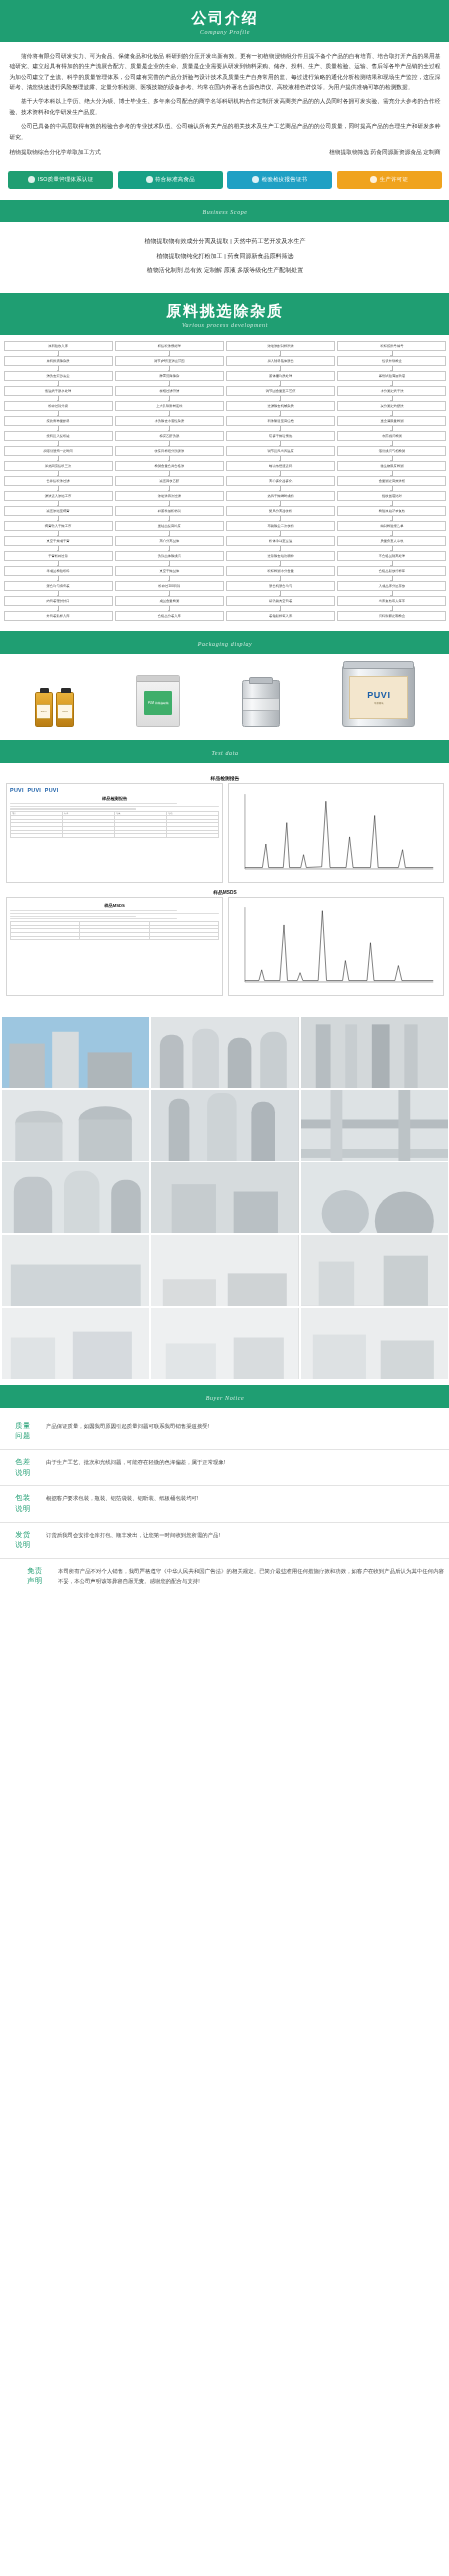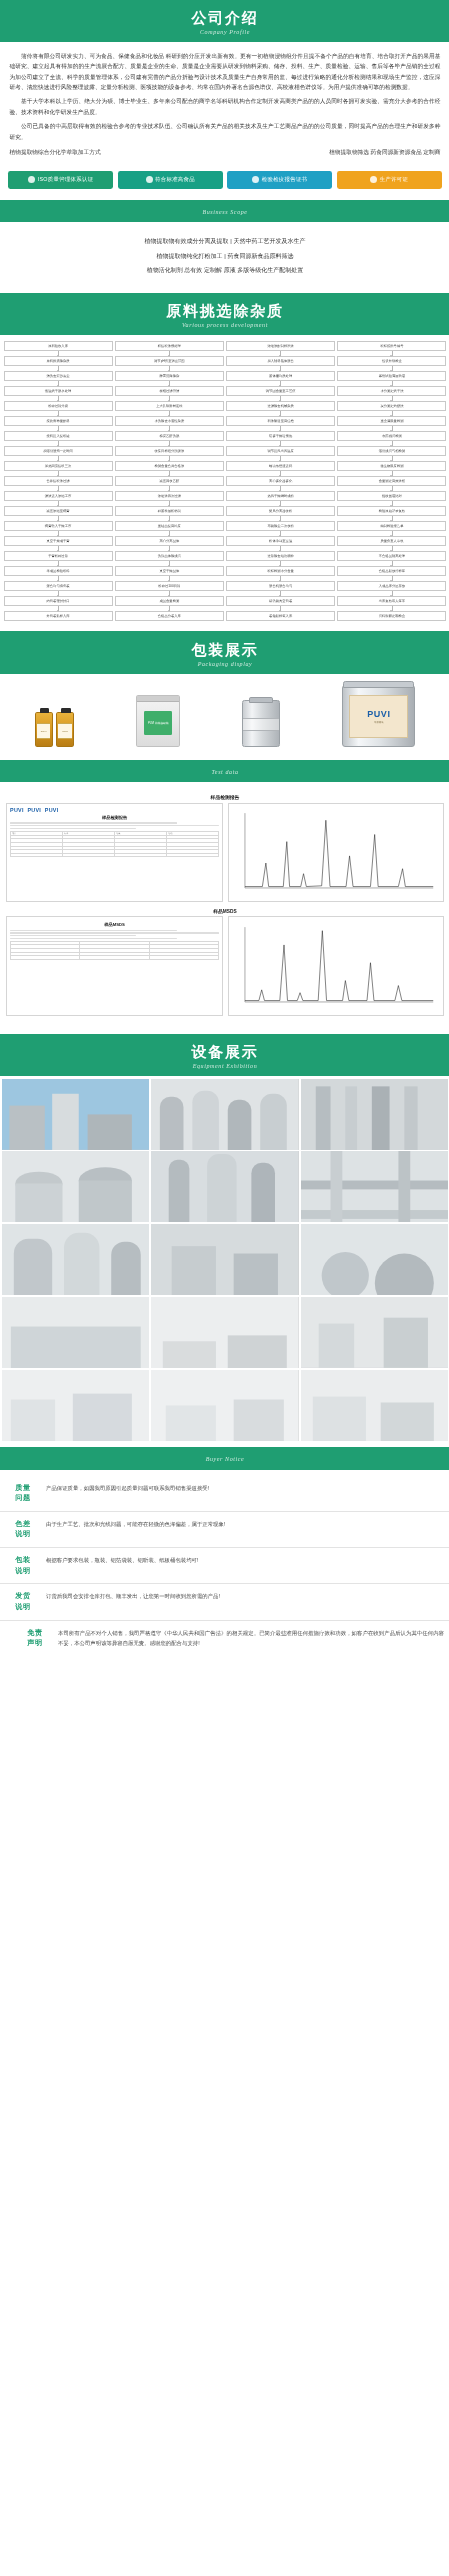--- a/index.html
+++ b/index.html
@@ -288,21 +288,21 @@
     display: flex;
     align-items: stretch;
     border-bottom: 0.6px solid #e3e3e3;
     padding: 7.2px 6px;
   }
   .notice-key {
     width: 34px;
     flex: none;
     color: #1f9e72;
     font-size: 7.2px;
-    font-weight: bold;
+    font-weight: normal;
     line-height: 1.45;
     text-align: center;
     letter-spacing: 0.6px;
   }
   .notice-val {
     flex: 1;
     font-size: 5.4px;
     line-height: 1.9;
     color: #444;
     padding-left: 6px;
@@ -521,21 +521,20 @@
         <div class="flow-box">入成品库分区存放</div>
         <div class="flow-arrow"></div>
         <div class="flow-box">出库复核双人签字</div>
         <div class="flow-arrow"></div>
         <div class="flow-box">留样观察定期检查</div>
       </div>
     </div>
   </div>
 
   <div class="sec-head">
-    <div class="cn">包装展示</div>
     <div class="en">Packaging display</div>
   </div>
 
   <div class="pack-wrap">
     <div class="pack-item">
       <div class="bottles">
         <div class="bottle">
           <div class="lbl">PUVI</div>
         </div>
         <div class="bottle">
@@ -682,24 +681,20 @@
       <div class="chroma">
         <svg class="plot" viewBox="0 0 300 130" preserveAspectRatio="none">
           <line x1="20" y1="115" x2="290" y2="115" stroke="#888" stroke-width="1"></line>
           <line x1="20" y1="10" x2="20" y2="115" stroke="#888" stroke-width="1"></line>
           <path d="M20 113 L40 113 L44 98 L48 113 L70 113 L76 35 L81 113 L95 113 L99 102 L103 113 L125 113 L131 15 L137 113 L160 113 L164 85 L169 113 L195 113 L200 60 L205 113 L235 113 L240 92 L245 113 L290 113" fill="none" stroke="#222" stroke-width="0.8"></path>
         </svg>
       </div>
     </div>
   </div>
 
-  <div class="sec-head">
-    <div class="cn">设备展示</div>
-    <div class="en">Equipment Exhibition</div>
-  </div>
 
   <div class="equip-grid">
     <div class="photo">
       <svg class="sky" viewBox="0 0 100 100" preserveAspectRatio="none">
         <rect width="100" height="48" fill="#9dc6e0"></rect>
           <rect y="48" width="100" height="52" fill="#cfd4d6"></rect>
         <rect x="5" y="18" width="24" height="60" fill="#b9c0c4"></rect>
           <rect x="34" y="10" width="18" height="68" fill="#d7dcde"></rect>
         <rect x="58" y="24" width="30" height="54" fill="#aeb6ba"></rect>
           <rect y="78" width="100" height="22" fill="#8e9699"></rect>

